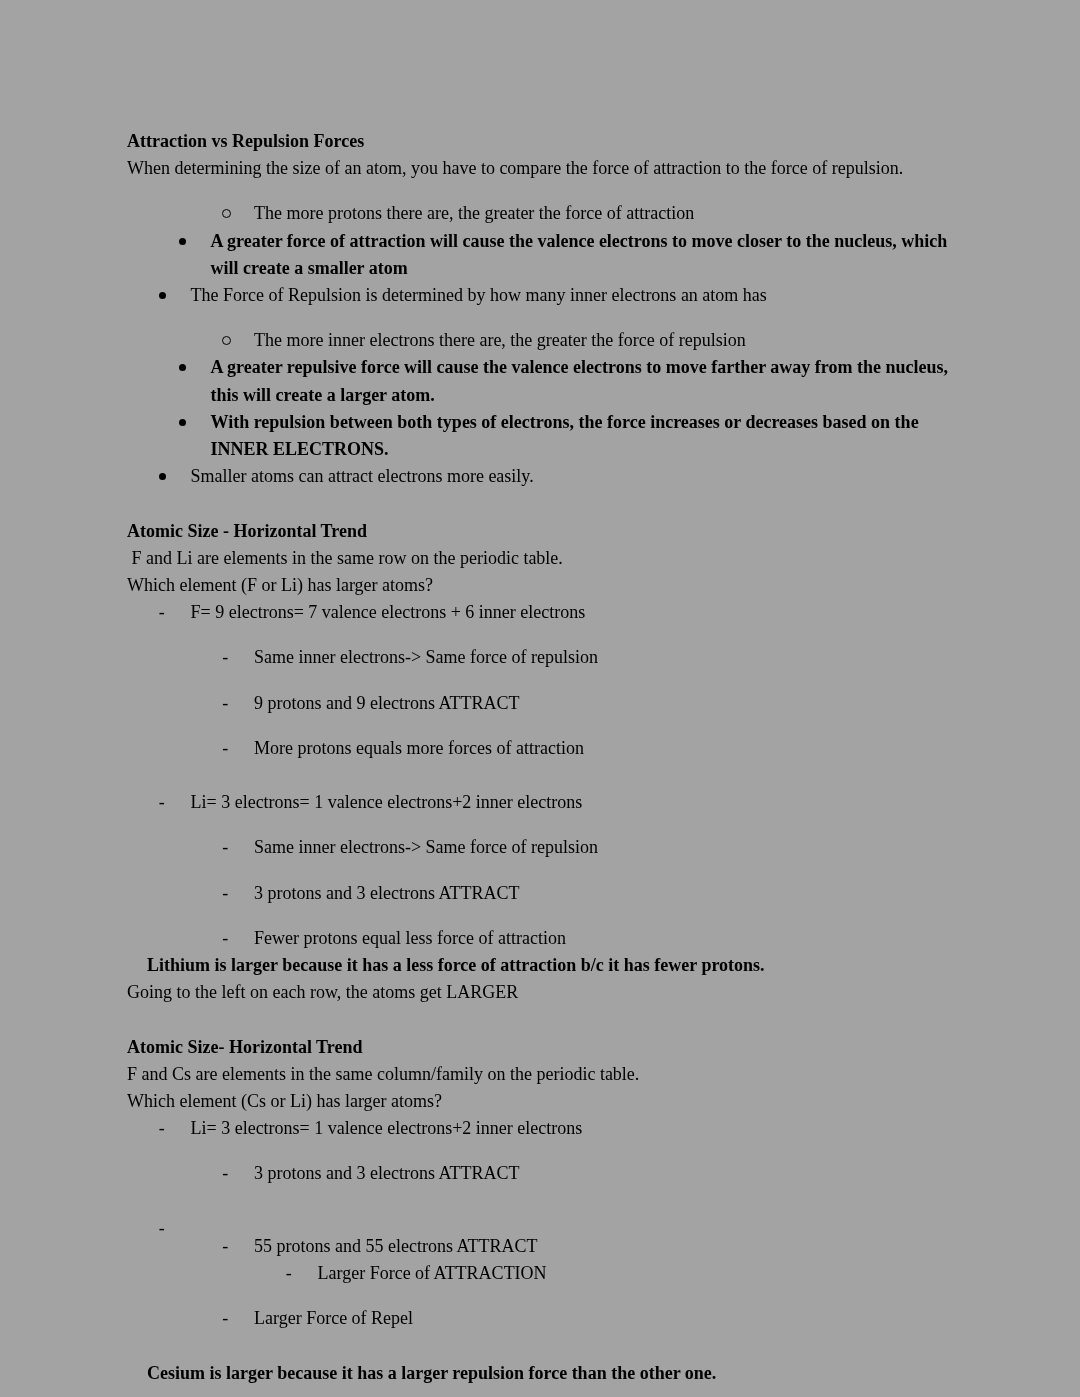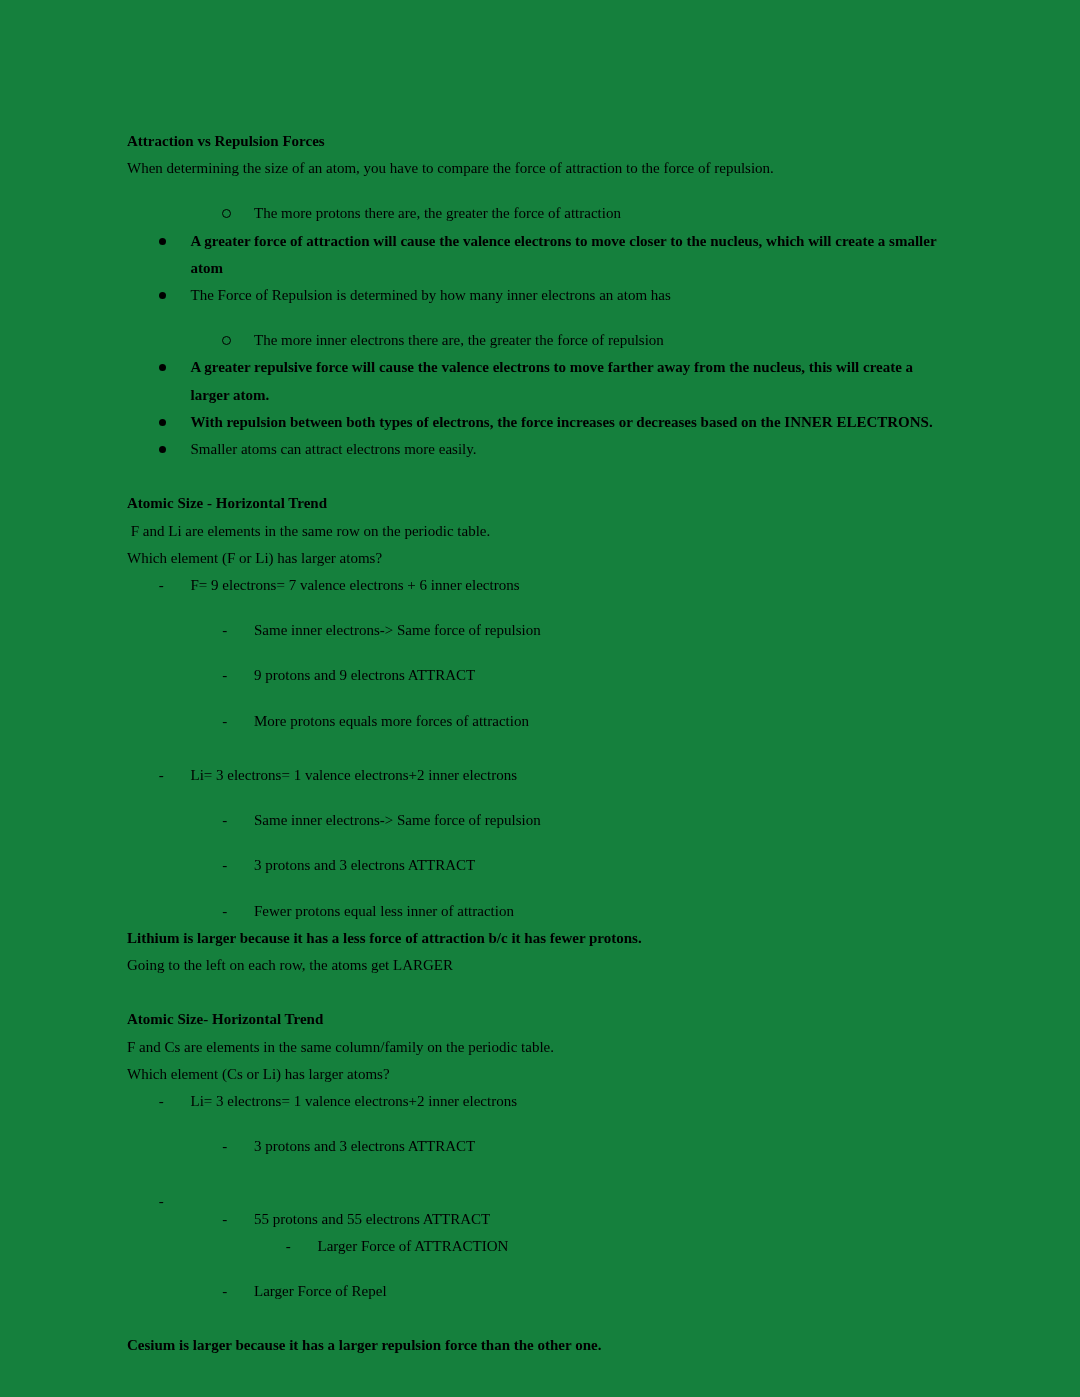--- a/index.html
+++ b/index.html
@@ -4,39 +4,39 @@
 <style>
   html, body {
     margin: 0;
     padding: 0;
     background: #ffffff;
   }
   .page {
     position: relative;
     width: 1080px;
     height: 1397px;
-    background: #15803d;
+    background: #a3a3a3;
     color: #000000;
     font-family: "Liberation Serif", "DejaVu Serif", serif;
-    font-size: 15px;
+    font-size: 18px;
     line-height: 27.2px;
     overflow: hidden;
   }
   .content {
     position: absolute;
     left: 127px;
     top: 128px;
     width: 826px;
   }
   .block {
     white-space: pre-wrap;
     text-align: left;
   }
   .heading { font-weight: bold; }
-  .bold { font-weight: bold; }
+  .bold { font-weight: bold; margin-left: 20px; }
   .spacer { height: 27.2px; }
   .li { position: relative; }
   .li.l1 { padding-left: 63.5px; }
   .li.l2 { padding-left: 127px; margin-top: 18px; }
   .li.l3 { padding-left: 190.5px; }
   .marker { position: absolute; display: inline-block; }
   .l1 > .marker { left: 31.75px; }
   .l2 > .marker { left: 95.25px; }
   .l3 > .marker { left: 158.75px; }
   .m-disc {
@@ -74,21 +74,21 @@
       <div class="block para"> F and Li are elements in the same row on the periodic table.</div>
       <div class="block para">Which element (F or Li) has larger atoms?</div>
       <div class="block li l1"><span class="marker m-dash">-</span><span>F= 9 electrons= 7 valence electrons + 6 inner electrons</span></div>
       <div class="block li l2"><span class="marker m-dash">-</span><span>Same inner electrons-&gt; Same force of repulsion</span></div>
       <div class="block li l2"><span class="marker m-dash">-</span><span>9 protons and 9 electrons ATTRACT</span></div>
       <div class="block li l2"><span class="marker m-dash">-</span><span>More protons equals more forces of attraction</span></div>
       <div class="spacer"></div>
       <div class="block li l1"><span class="marker m-dash">-</span><span>Li= 3 electrons= 1 valence electrons+2 inner electrons</span></div>
       <div class="block li l2"><span class="marker m-dash">-</span><span>Same inner electrons-&gt; Same force of repulsion</span></div>
       <div class="block li l2"><span class="marker m-dash">-</span><span>3 protons and 3 electrons ATTRACT</span></div>
-      <div class="block li l2"><span class="marker m-dash">-</span><span>Fewer protons equal less inner of attraction</span></div>
+      <div class="block li l2"><span class="marker m-dash">-</span><span>Fewer protons equal less force of attraction</span></div>
       <div class="block para bold">Lithium is larger because it has a less force of attraction b/c it has fewer protons.</div>
       <div class="block para">Going to the left on each row, the atoms get LARGER</div>
       <div class="spacer"></div>
       <div class="block heading">Atomic Size- Horizontal Trend</div>
       <div class="block para">F and Cs are elements in the same column/family on the periodic table.</div>
       <div class="block para">Which element (Cs or Li) has larger atoms?</div>
       <div class="block li l1"><span class="marker m-dash">-</span><span>Li= 3 electrons= 1 valence electrons+2 inner electrons</span></div>
       <div class="block li l2"><span class="marker m-dash">-</span><span>3 protons and 3 electrons ATTRACT</span></div>
       <div class="spacer"></div>
       <div class="block li l1"><span class="marker m-dash">-</span></div>

